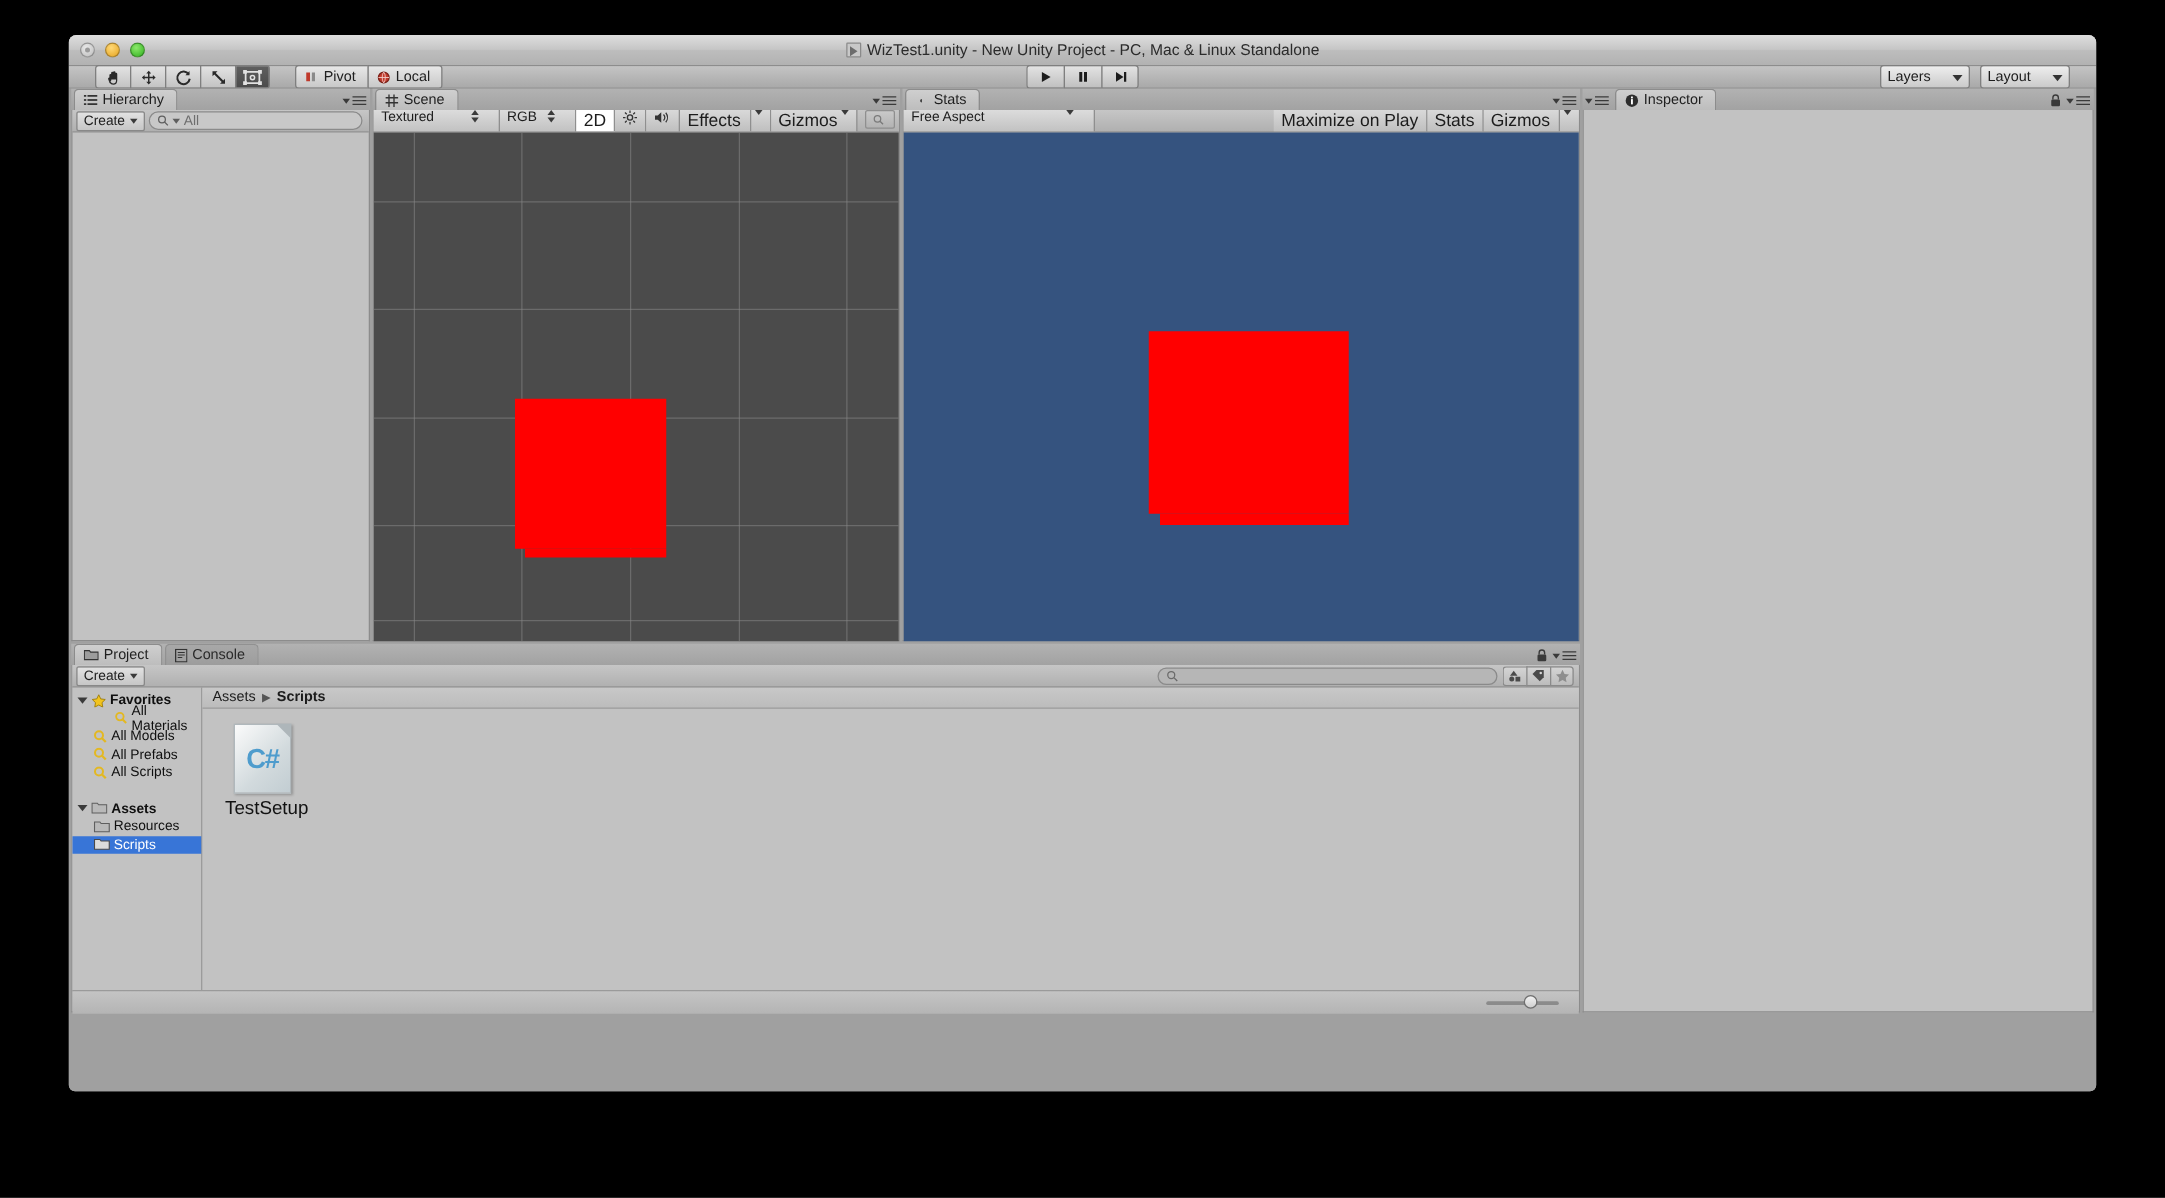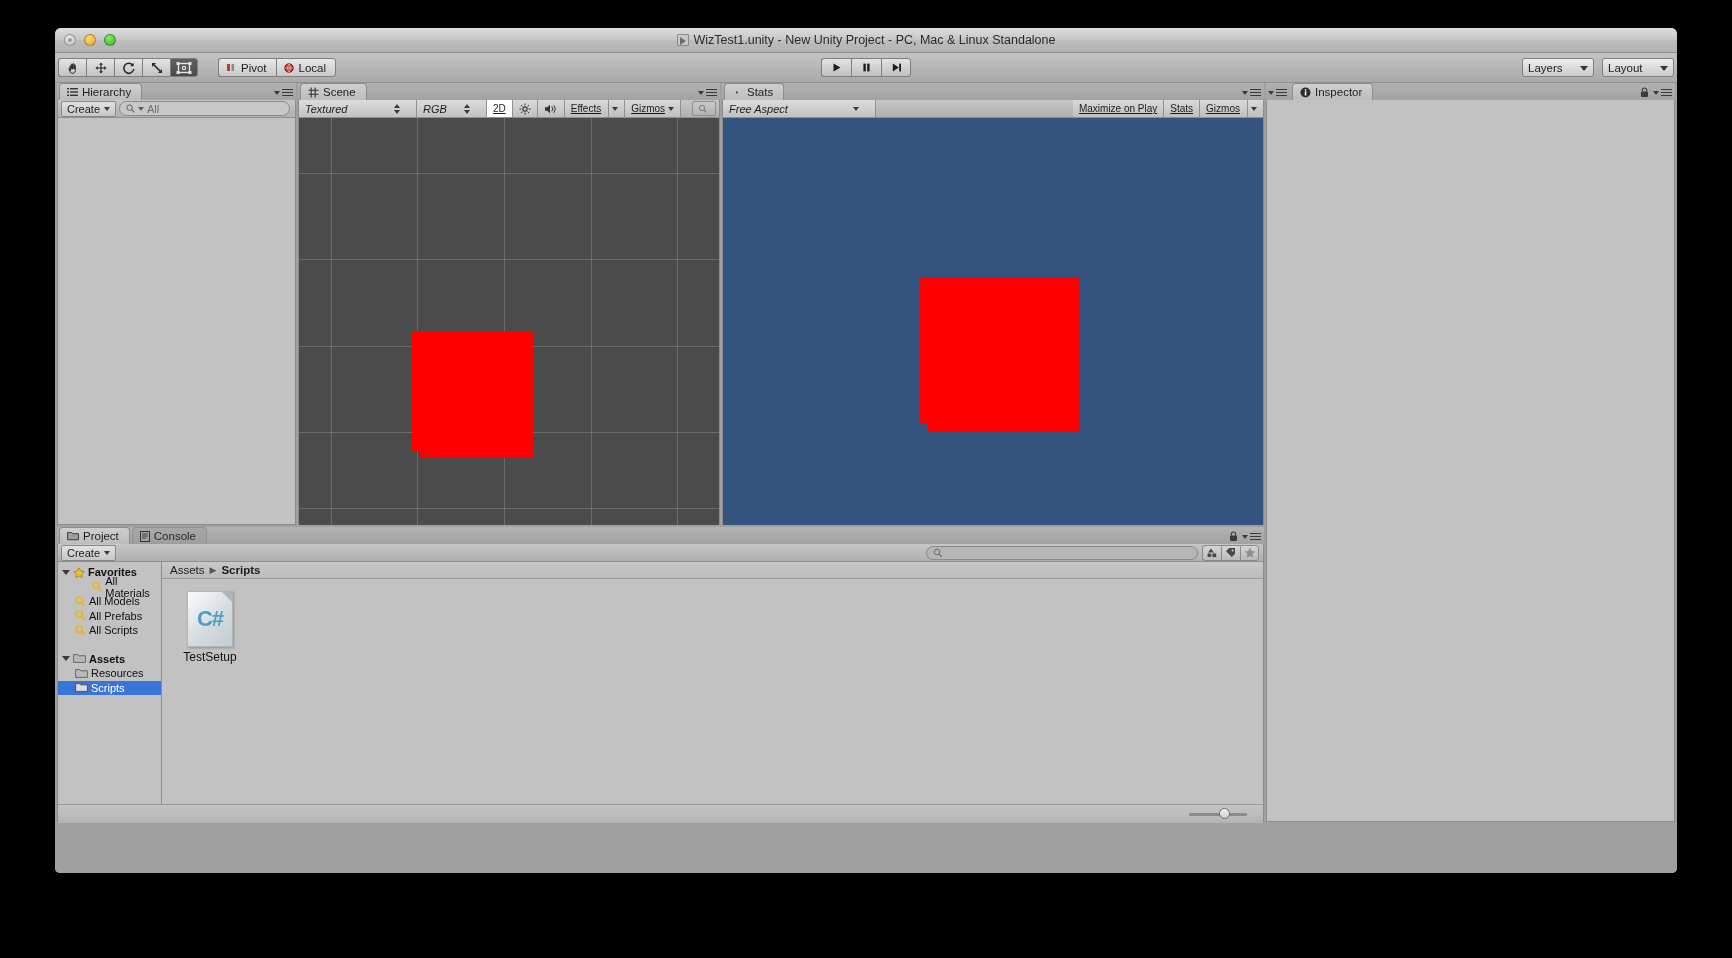--- a/index.html
+++ b/index.html
@@ -47,25 +47,25 @@
   }
   .unity-logo:after {
     content: ""; position: absolute; left: 2px; top: 2px;
     border-left: 6px solid #6c6c6c;
     border-top: 4px solid transparent;
     border-bottom: 4px solid transparent;
   }
 
   
   .toolbar {
-    height: 30px;
+    height: 18px;
     background: linear-gradient(to bottom, #c4c4c4, #a9a9a9);
     border-bottom: 1px solid #8e8e8e;
     display: flex; align-items: center;
-    padding: 0 3px;
+    padding: 0 21px;
     position: relative;
   }
   .tbtn-group { display: flex; }
   .tbtn {
     height: 19px; min-width: 28px;
     background: linear-gradient(to bottom, #e3e3e3, #c3c3c3);
     border: 1px solid #7f7f7f;
     border-right-width: 0;
     display: flex; align-items: center; justify-content: center;
     cursor: default;
@@ -151,34 +151,32 @@
 
   .subbar {
     height: 18px;
     background: linear-gradient(to bottom, #c6c6c6, #b0b0b0);
     border-bottom: 1px solid #8f8f8f;
     display: flex; align-items: center;
     font-size: 11px;
   }
   .sb-btn {
     height: 17px; padding: 0 6px;
-    display: flex; align-items: center; gap: 3px;
+    display: flex; align-items: flex-start; gap: 3px;
     border-right: 1px solid #8f8f8f;
     background: linear-gradient(to bottom, #d9d9d9, #bfbfbf);
-    font-size: 10px;
-    text-decoration: underline;
+    font-size: 14px;
   }
   .sb-btn.flat { background: transparent; border-right: none; }
   .sb-dd {
-    display: flex; align-items: center; justify-content: space-between;
+    display: flex; align-items: flex-start; justify-content: space-between;
     padding: 0 16px 0 6px;
     height: 17px;
     background: linear-gradient(to bottom, #dcdcdc, #c2c2c2);
     border-right: 1px solid #8f8f8f;
-    font-style: italic;
   }
   .updown { display:flex; flex-direction:column; gap:2px; }
   .updown i { display:block; width:0;height:0; border-left:3px solid transparent;border-right:3px solid transparent; }
   .updown i.u { border-bottom:4px solid #3a3a3a; }
   .updown i.d { border-top:4px solid #3a3a3a; }
 
   
   #hierarchy { left: 2px; top: 0; width: 239px; height: 442px; }
   #hierarchy .panel-body { height: 425px; background: #c2c2c2; }
   .create-btn {
@@ -269,21 +267,21 @@
     font-family: "Liberation Sans", sans-serif;
     letter-spacing: -1px;
     line-height: 1;
   }
   .asset-icon .fold {
     position: absolute; right: -1px; top: -1px;
     width: 0; height: 0;
     border-left: 12px solid transparent;
     border-top: 12px solid #aeb6ba;
   }
-  .asset-label { font-size: 12px; color: #121212; }
+  .asset-label { font-size: 15px; color: #121212; }
   .proj-footer {
     height: 19px; border-top: 1px solid #9a9a9a;
     background: linear-gradient(to bottom,#c4c4c4,#b4b4b4);
     display: flex; align-items: center; justify-content: flex-end;
     padding-right: 16px;
   }
   .zoom-slider { width: 58px; height: 12px; position: relative; display:flex;align-items:center; }
   .zoom-slider .track { width: 100%; height: 3px; background: #8b8b8b; border-radius: 2px; }
   .zoom-slider .knob {
     position: absolute; left: 30px; top: 0;

